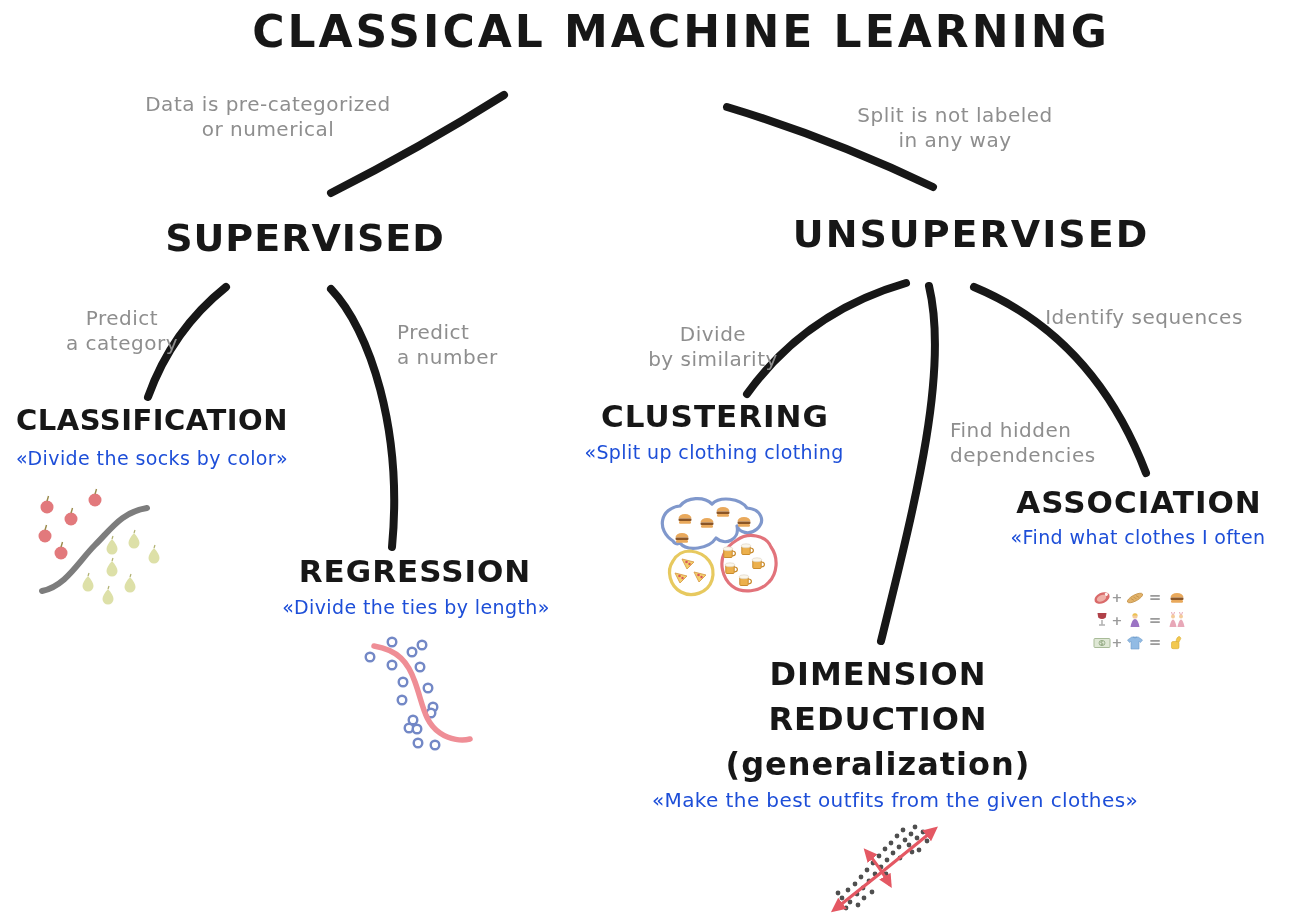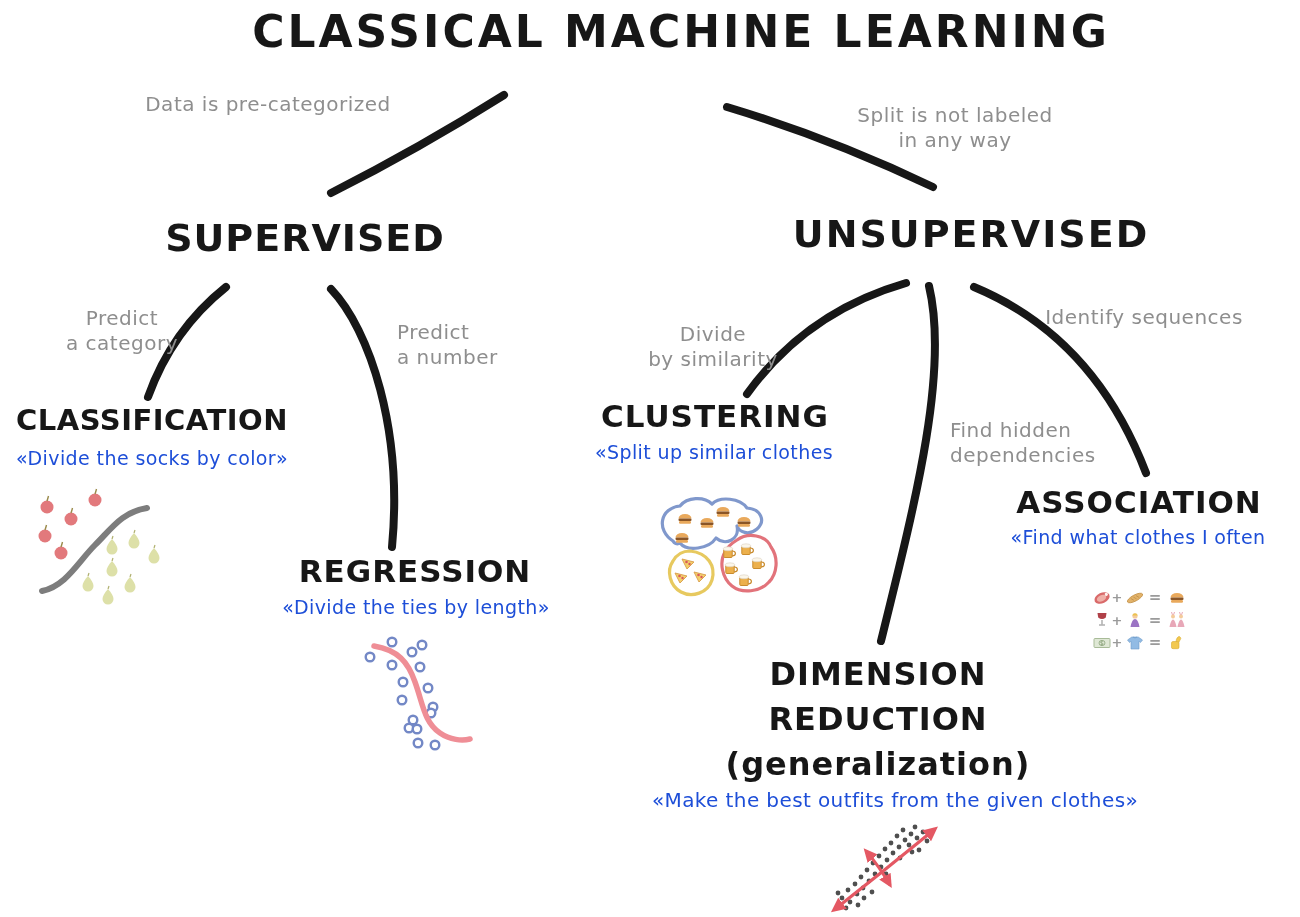--- a/index.html
+++ b/index.html
@@ -281,20 +281,21 @@
       <circle cx="838" cy="893" r="2.4" fill="#4f4f4f"></circle>
       <path d="M834,910 Q885,870 935,829" stroke="#e45863" stroke-width="3.2" fill="none" marker-start="url(#ah)" marker-end="url(#ah)"></path>
       <path d="M866,851 Q879,866 890,885" stroke="#e45863" stroke-width="3" fill="none" marker-start="url(#ah)" marker-end="url(#ah)"></path>
     </g>
   </svg>
 
 <div class="hdr title" style="left:633px;top:6px">CLASSICAL MACHINE LEARNING</div>
 
 <div class="lbl" style="left:268px;top:92px">
   <div>Data is pre-categorized</div>
+  <div>or numerical</div>
 </div>
 <div class="lbl" style="left:955px;top:103px">
   <div>Split is not labeled</div>
   <div>in any way</div>
 </div>
 
 <div class="hdr" style="left:305px;top:216px;font-size:38px">SUPERVISED</div>
 <div class="hdr" style="left:971px;top:212px;font-size:38px;letter-spacing:2px">UNSUPERVISED</div>
 
 <div class="lbl" style="left:122px;top:306px">
@@ -319,21 +320,21 @@
 </div>
 
 <div class="hdr" style="left:152px;top:403px;font-size:29px;letter-spacing:.5px">CLASSIFICATION</div>
 <div class="quote" style="left:152px;top:447px">«Divide the socks by color»</div>
 
 <div class="hdr" style="left:415px;top:553px;font-size:31px">REGRESSION</div>
 <div class="quote" style="left:416px;top:596px">«Divide the ties by length»</div>
 
 <div class="hdr" style="left:715px;top:398px;font-size:31px">CLUSTERING</div>
 <div class="quote" style="left:714px;top:441px">
-  <div>«Split up similar clothes</div>
+  <div>«Split up clothing clothing</div>
 </div>
 
 <div class="hdr" style="left:1139px;top:484px;font-size:31px">ASSOCIATION</div>
 <div class="quote" style="left:1138px;top:526px">
   <div>«Find what clothes I often</div>
 </div>
 
 <div class="hdr dimred-block" style="left:878px;top:652px;font-size:32px;text-align:center">
   <div>DIMENSION</div>
   <div>REDUCTION</div>

